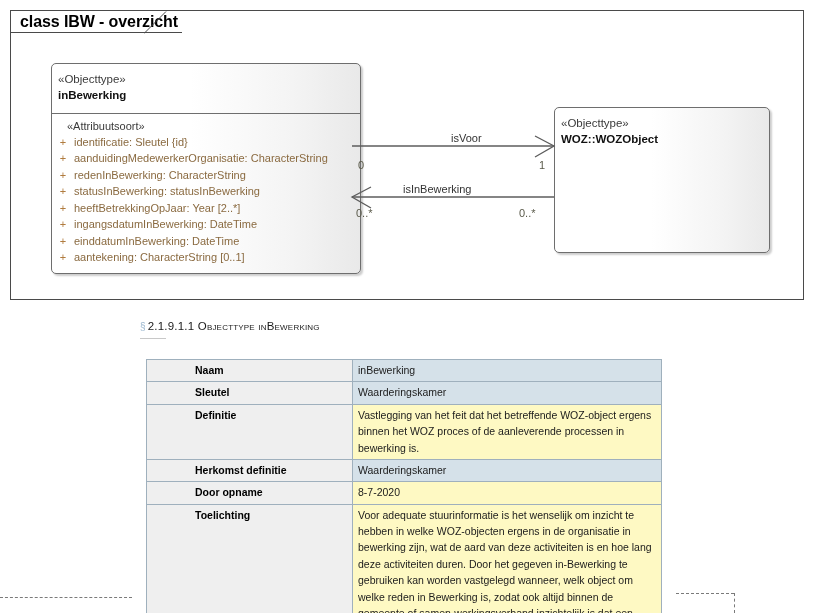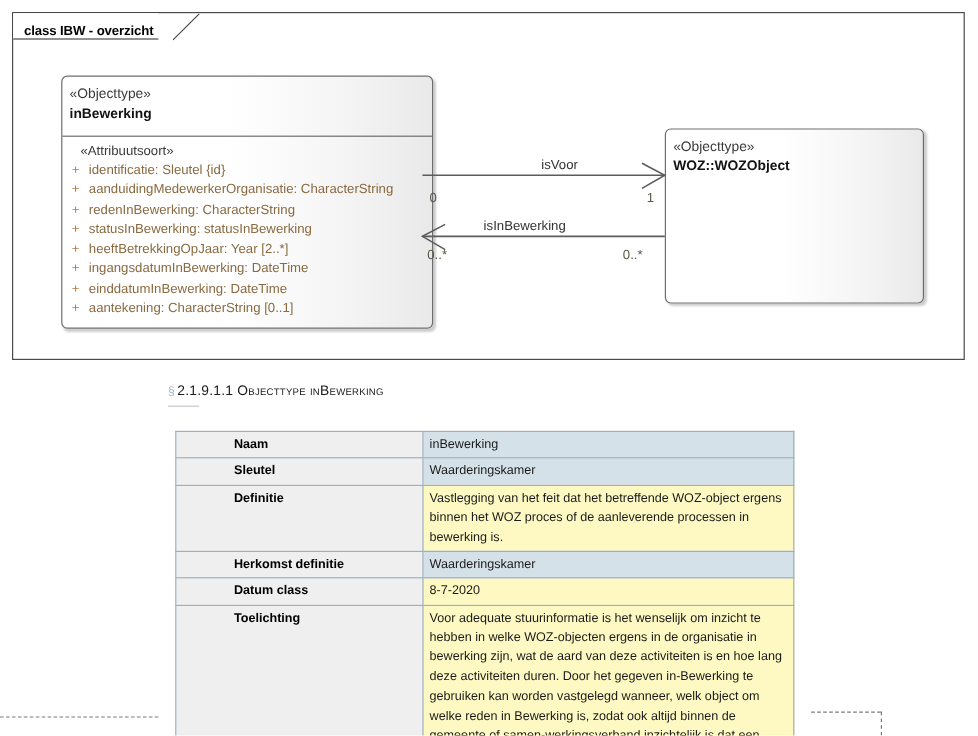--- a/index.html
+++ b/index.html
@@ -29,23 +29,23 @@
   }
   .frame-tab {
     position: absolute;
     left: 0;
     top: 0;
     height: 22px;
     border-right: none;
     border-bottom: 1px solid #4a4a4a;
     box-sizing: border-box;
     display: flex;
-    align-items: flex-end;
+    align-items: center;
     padding: 0 4px 0 9px;
-    font-size: 11px;
+    font-size: 16px;
     font-weight: bold;
     letter-spacing: -0.1px;
     white-space: nowrap;
     background: #ffffff;
   }
   .frame-tab-slant {
     position: absolute;
     left: 133px;
     top: 0;
     width: 23px;
@@ -309,21 +309,21 @@
     </tr>
     <tr class="alt">
       <td class="k">Definitie</td>
       <td class="v">Vastlegging van het feit dat het betreffende WOZ-object ergens binnen het WOZ proces of de aanleverende processen in bewerking is.</td>
     </tr>
     <tr>
       <td class="k">Herkomst definitie</td>
       <td class="v">Waarderingskamer</td>
     </tr>
     <tr class="alt">
-      <td class="k">Datum class</td>
+      <td class="k">Door opname</td>
       <td class="v">8-7-2020</td>
     </tr>
     <tr class="alt">
       <td class="k">Toelichting</td>
       <td class="v">Voor adequate stuurinformatie is het wenselijk om inzicht te hebben in welke WOZ-objecten ergens in de organisatie in bewerking zijn, wat de aard van deze activiteiten is en hoe lang deze activiteiten duren. Door het gegeven in-Bewerking te gebruiken kan worden vastgelegd wanneer, welk object om welke reden in Bewerking is, zodat ook altijd binnen de gemeente of samen-werkingsverband inzichtelijk is dat een object wordt onderzocht of de gege-vens van het object worden bewerkt.</td>
     </tr>
 
   </tbody>
 </table>
 

